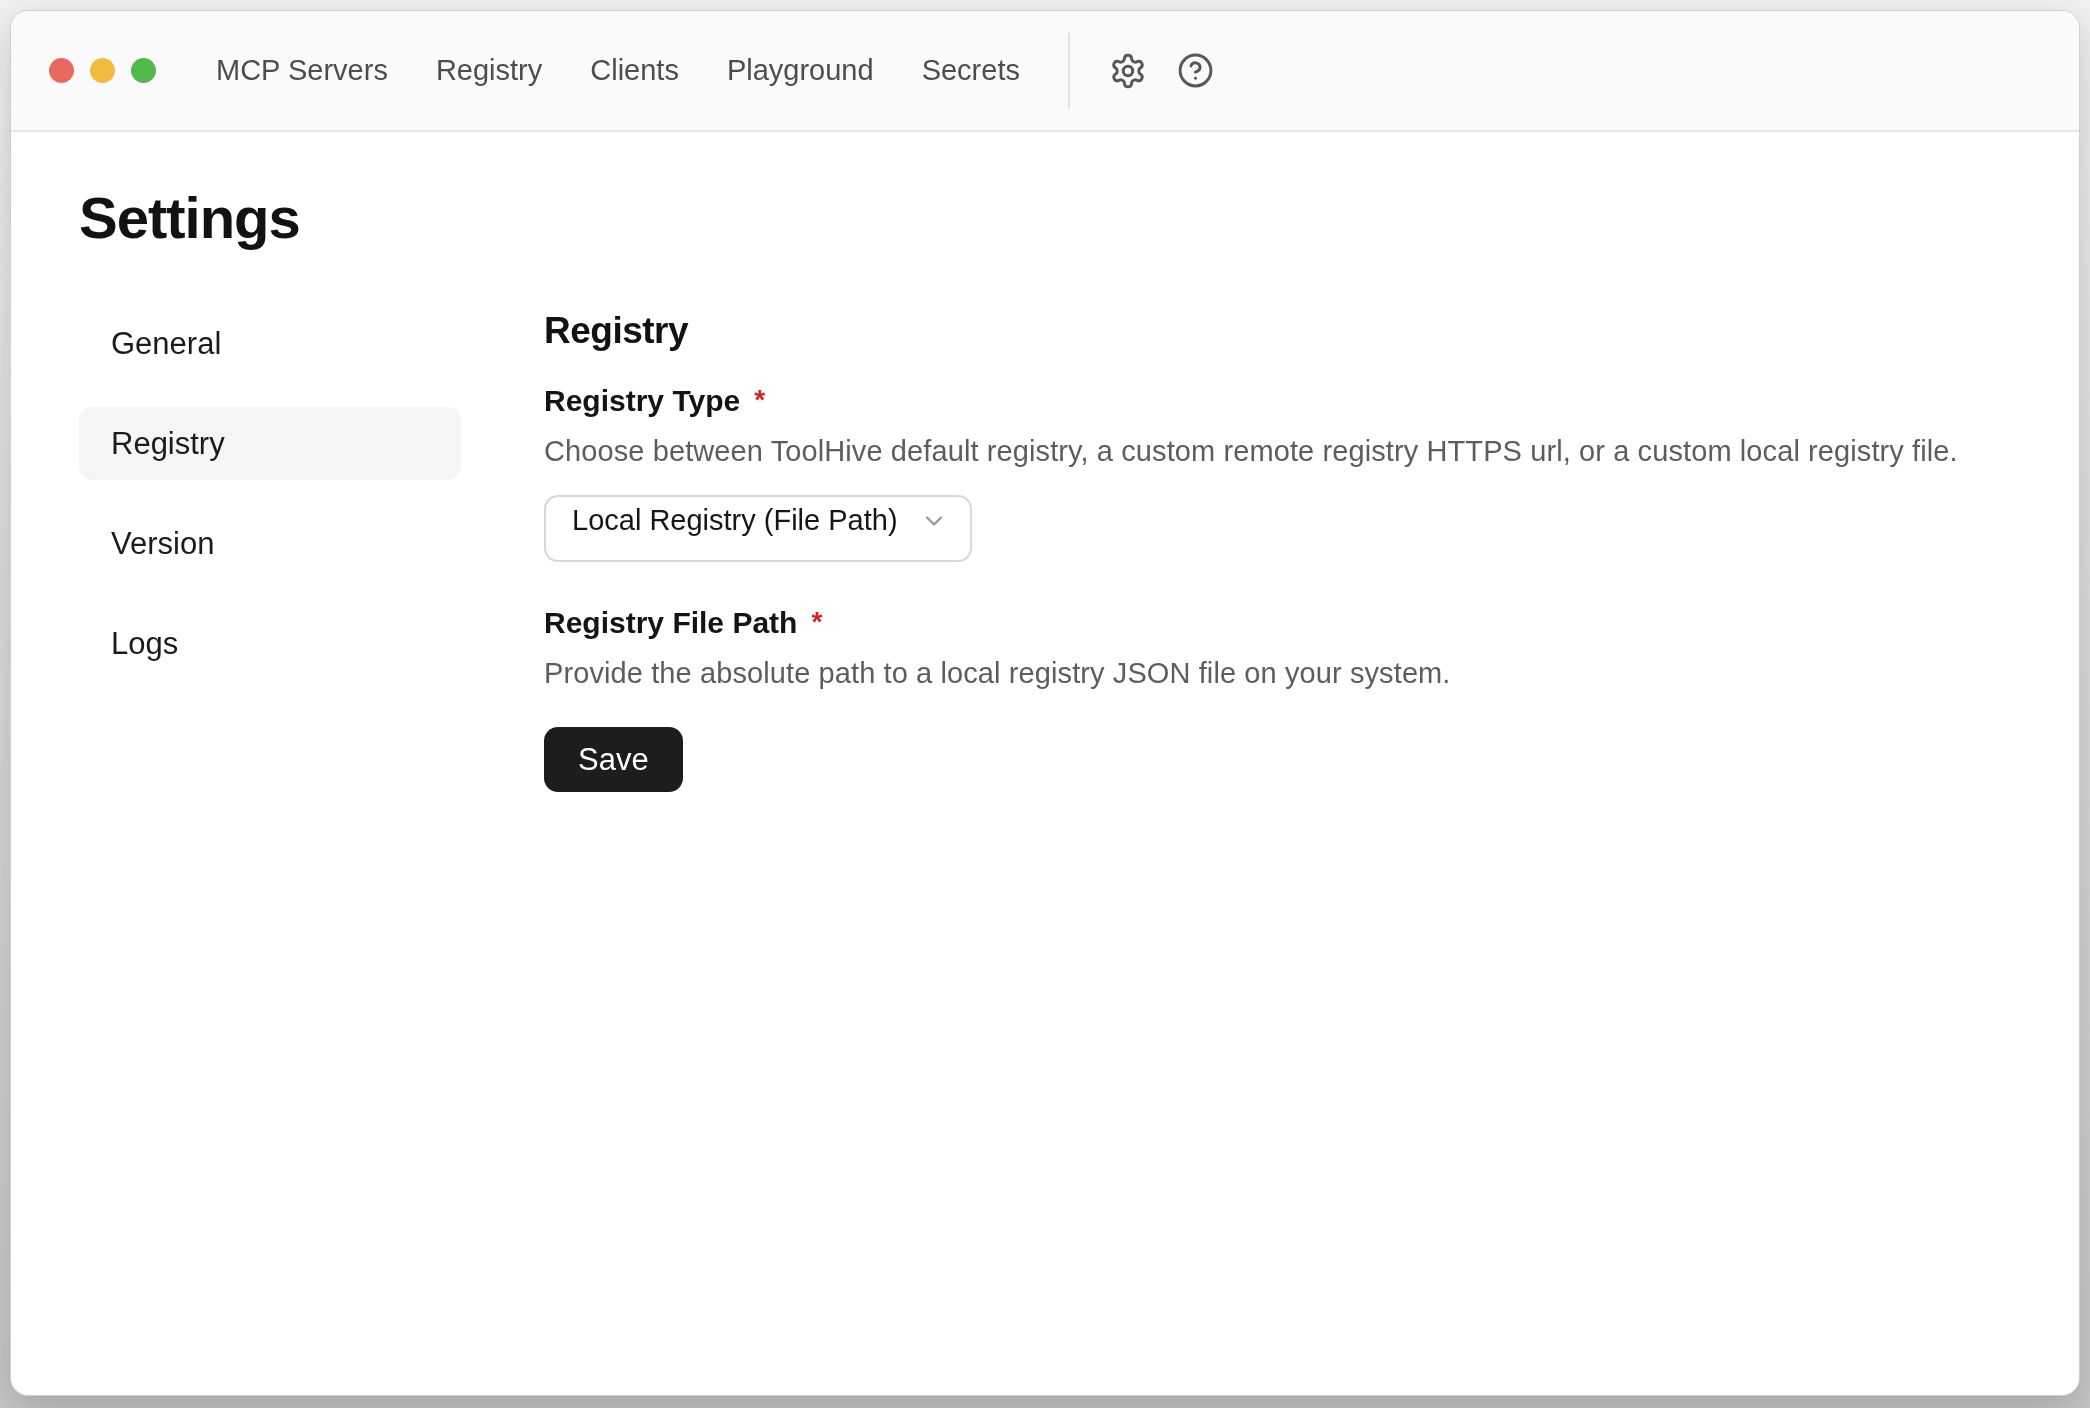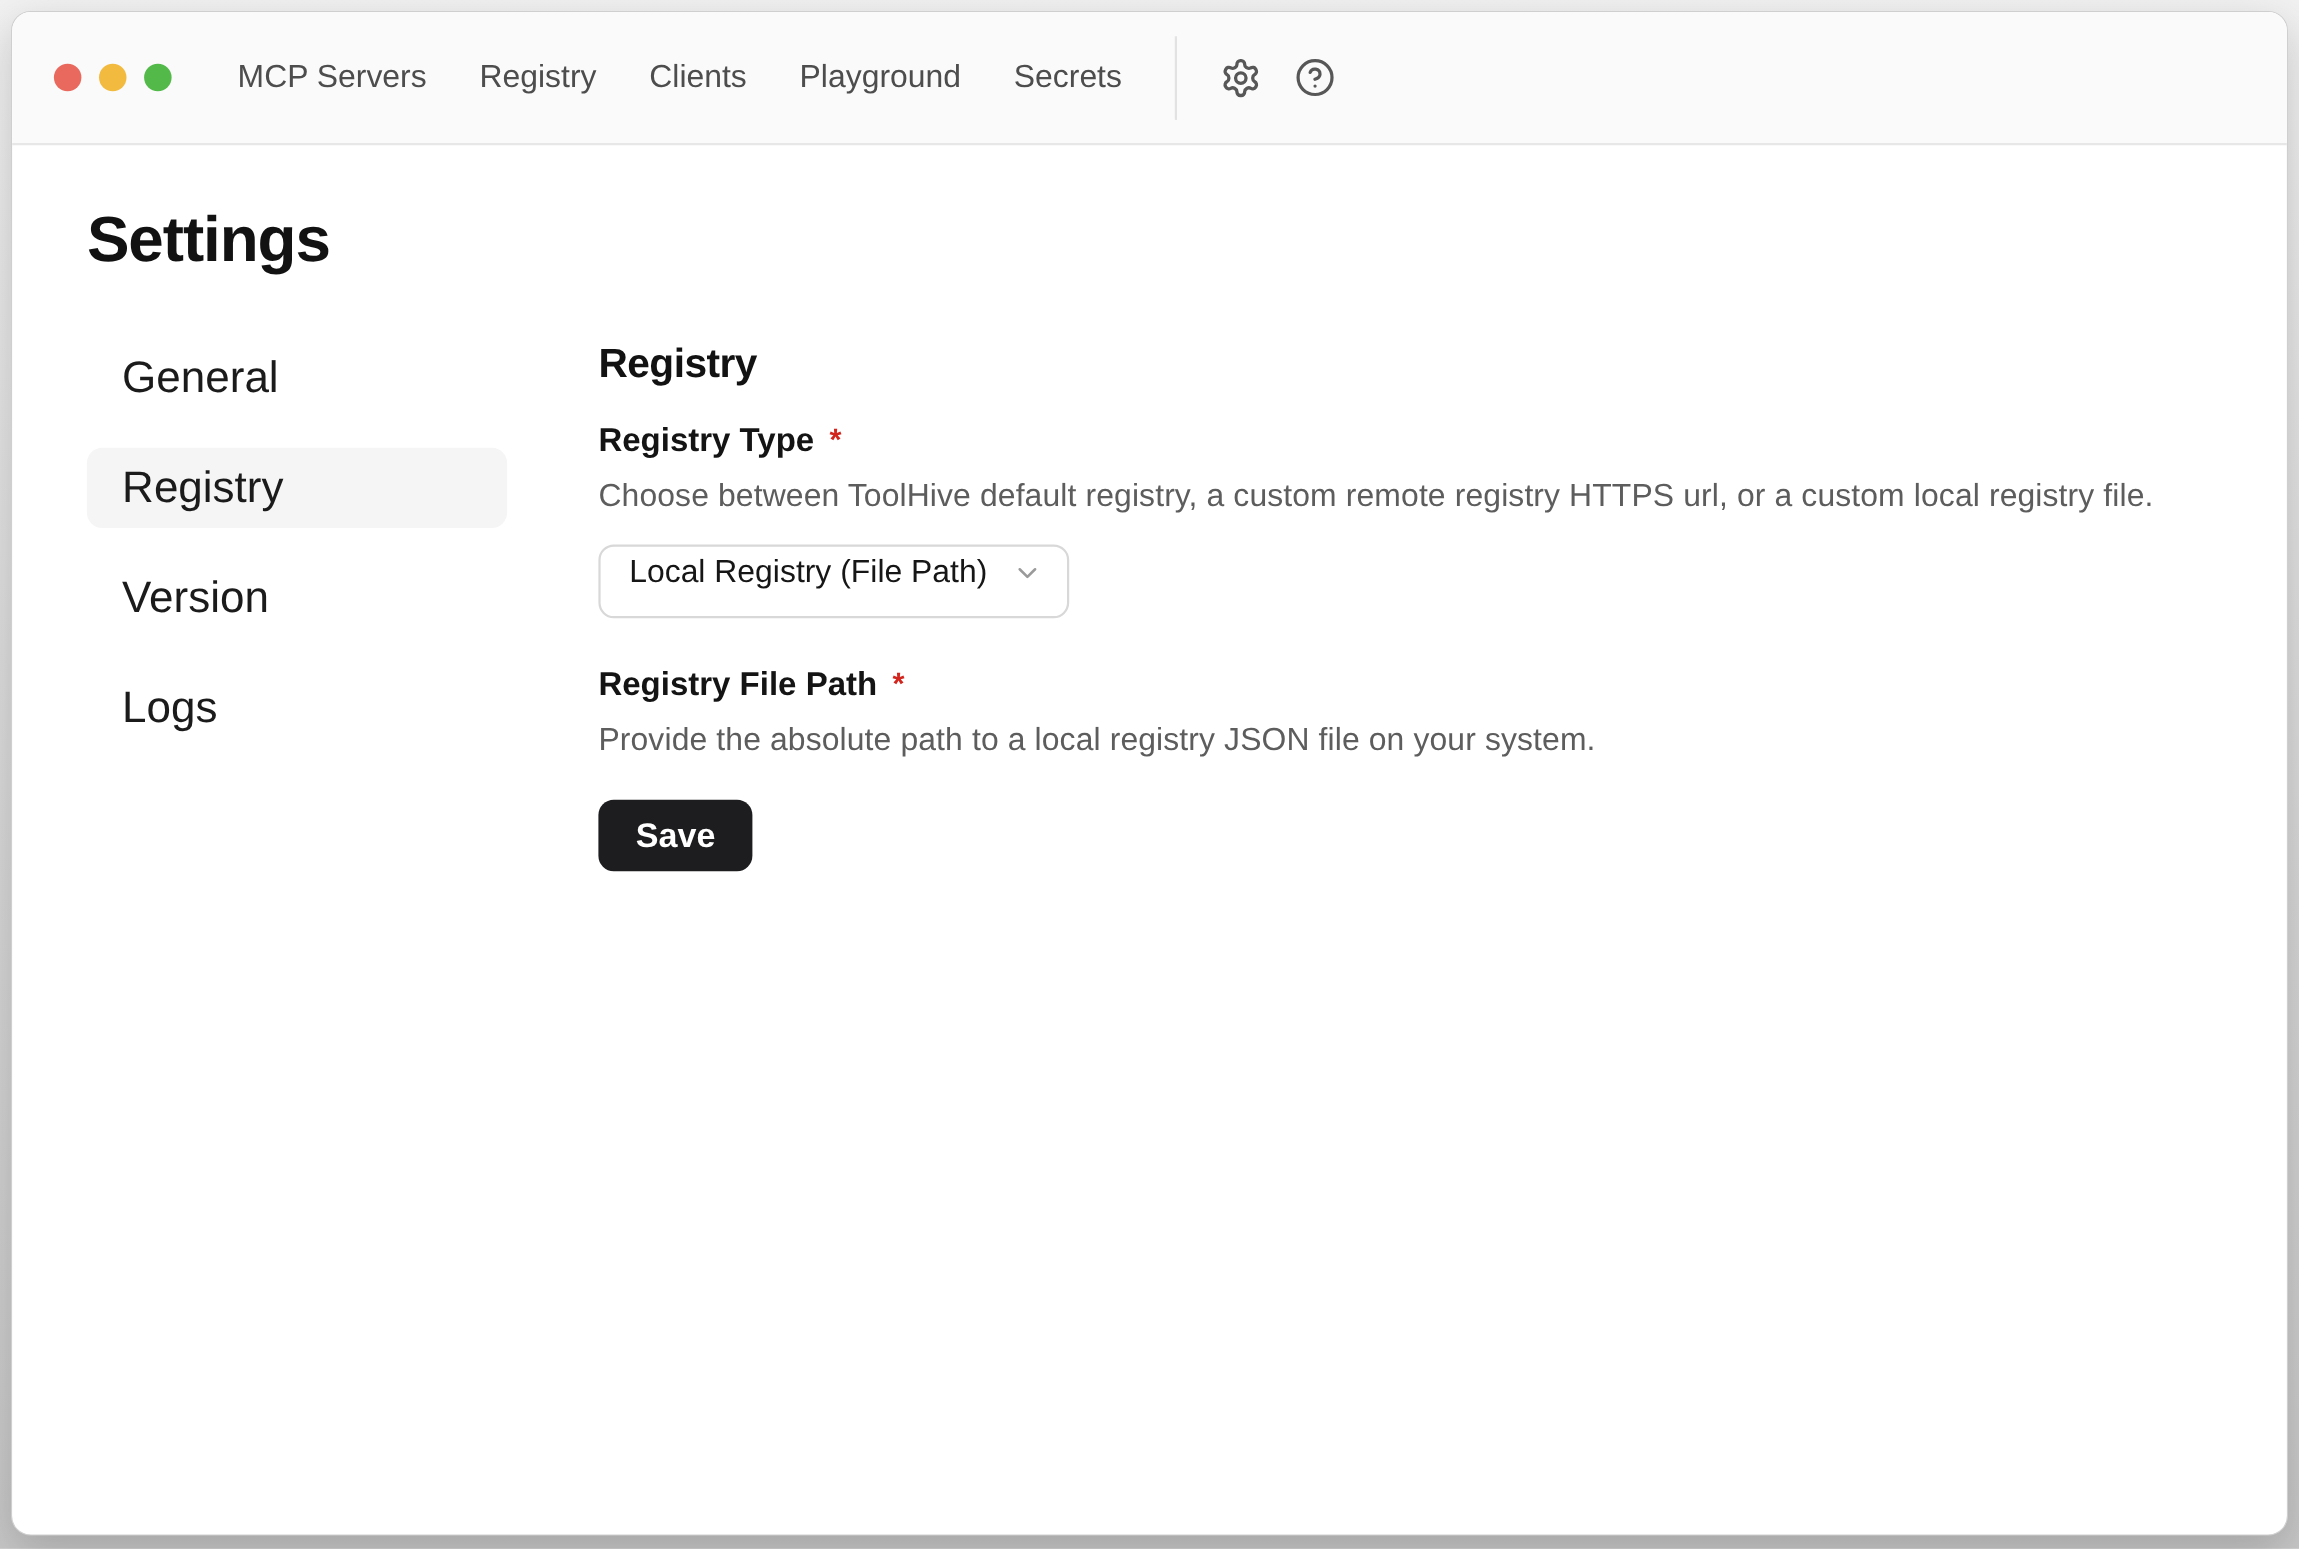--- a/index.html
+++ b/index.html
@@ -72,21 +72,21 @@
     margin-top: 14px;
   }
   .columns { display: flex; margin-top: 56px; }
   
   .settings-nav { width: 382px; flex: 0 0 382px; display: flex; flex-direction: column; gap: 27px; }
   .snav-item {
     height: 73px;
     display: flex; align-items: center;
     padding: 0 32px;
     border-radius: 14px;
-    font-size: 40px;
+    font-size: 31px;
     font-weight: 500;
     color: #1b1b1b;
     cursor: default;
   }
   .snav-item.selected { background: #f5f5f5; }
   
   .panel { flex: 1; padding-left: 83px; padding-top: 3px; }
   h2.panel-title {
     font-size: 37px;
     font-weight: 700;
@@ -143,21 +143,21 @@
     margin-top: 37px;
     height: 65px;
     min-width: 129px;
     padding: 0 34px;
     background: #1d1d1f;
     color: #ffffff;
     border: none;
     border-radius: 14px;
     font-family: inherit;
     font-size: 31px;
-    font-weight: 700;
+    font-weight: 400;
     display: inline-flex; align-items: center; justify-content: center;
     cursor: default;
   }
 </style>
 </head>
 <body>
 
 <div class="window">
 
   <div class="titlebar">

